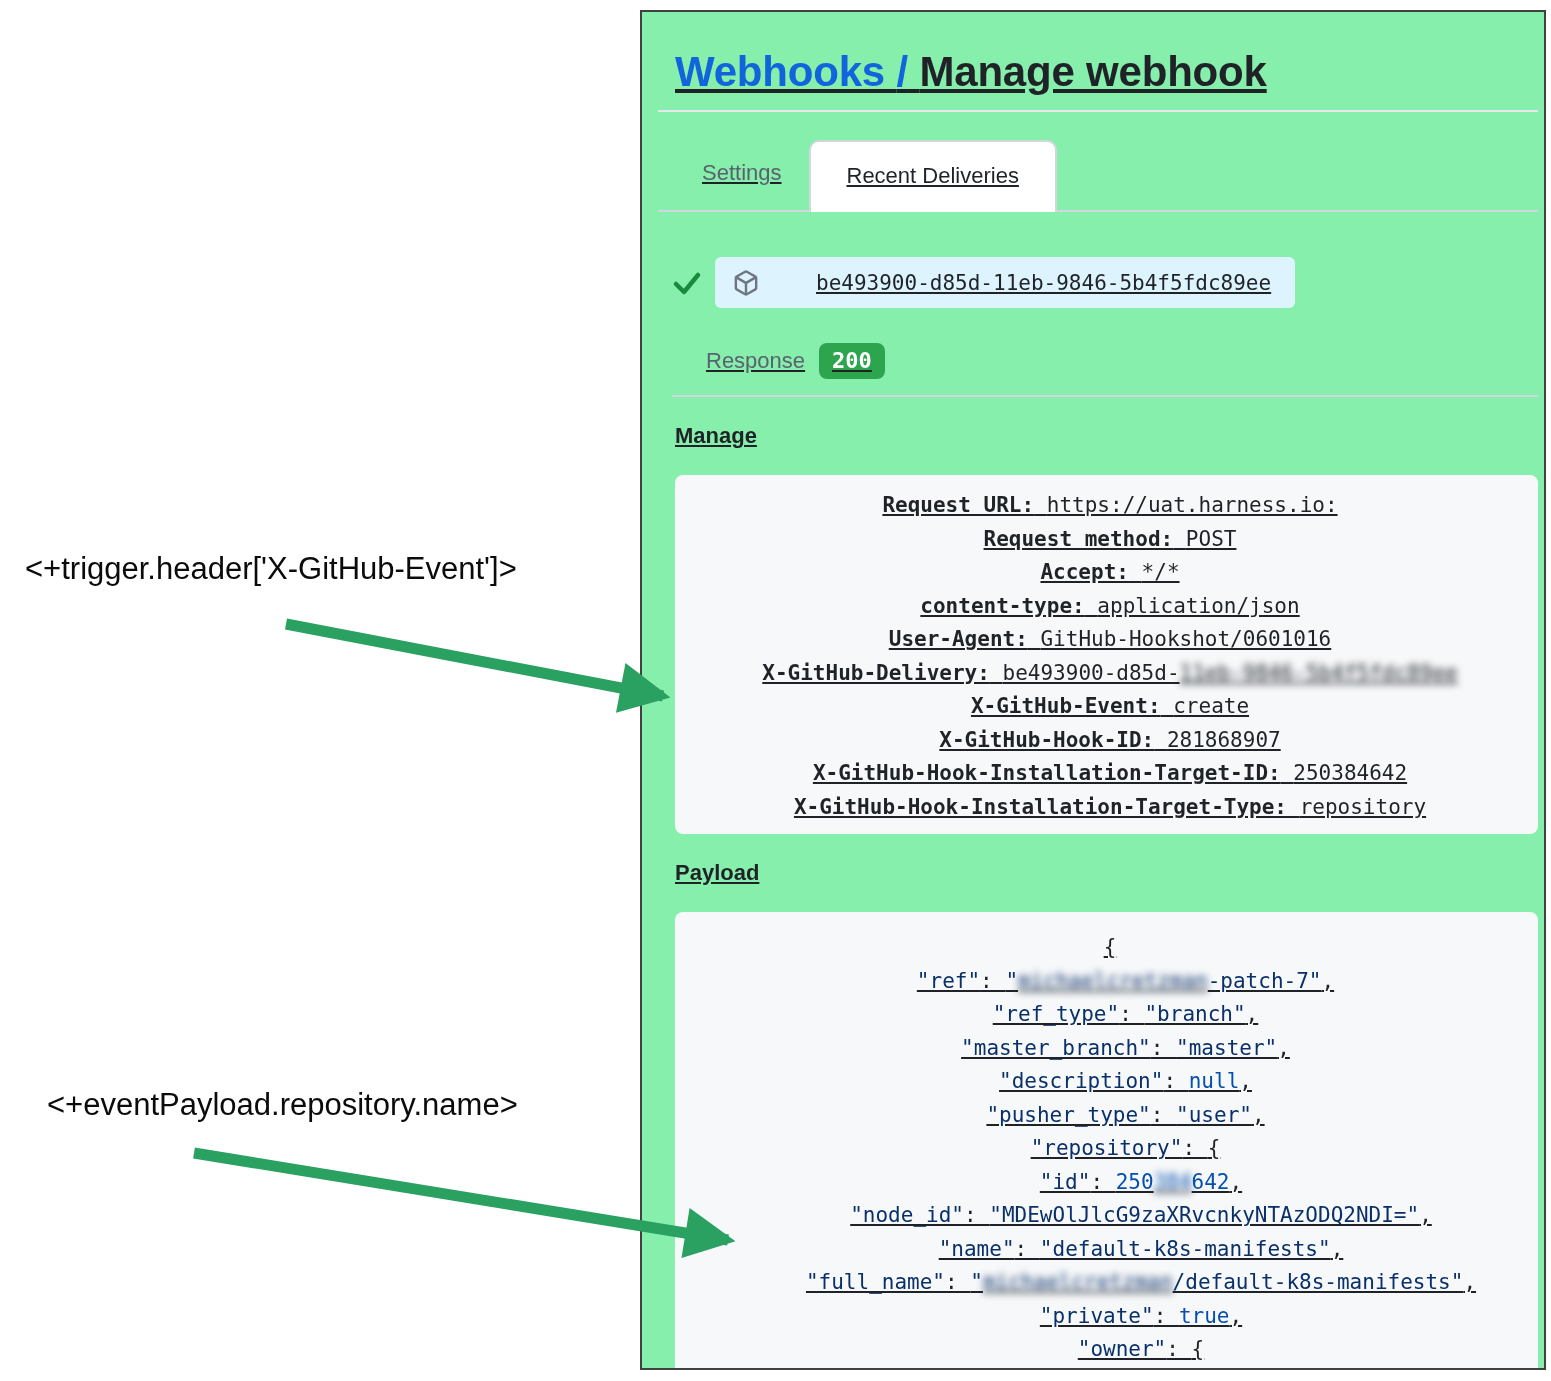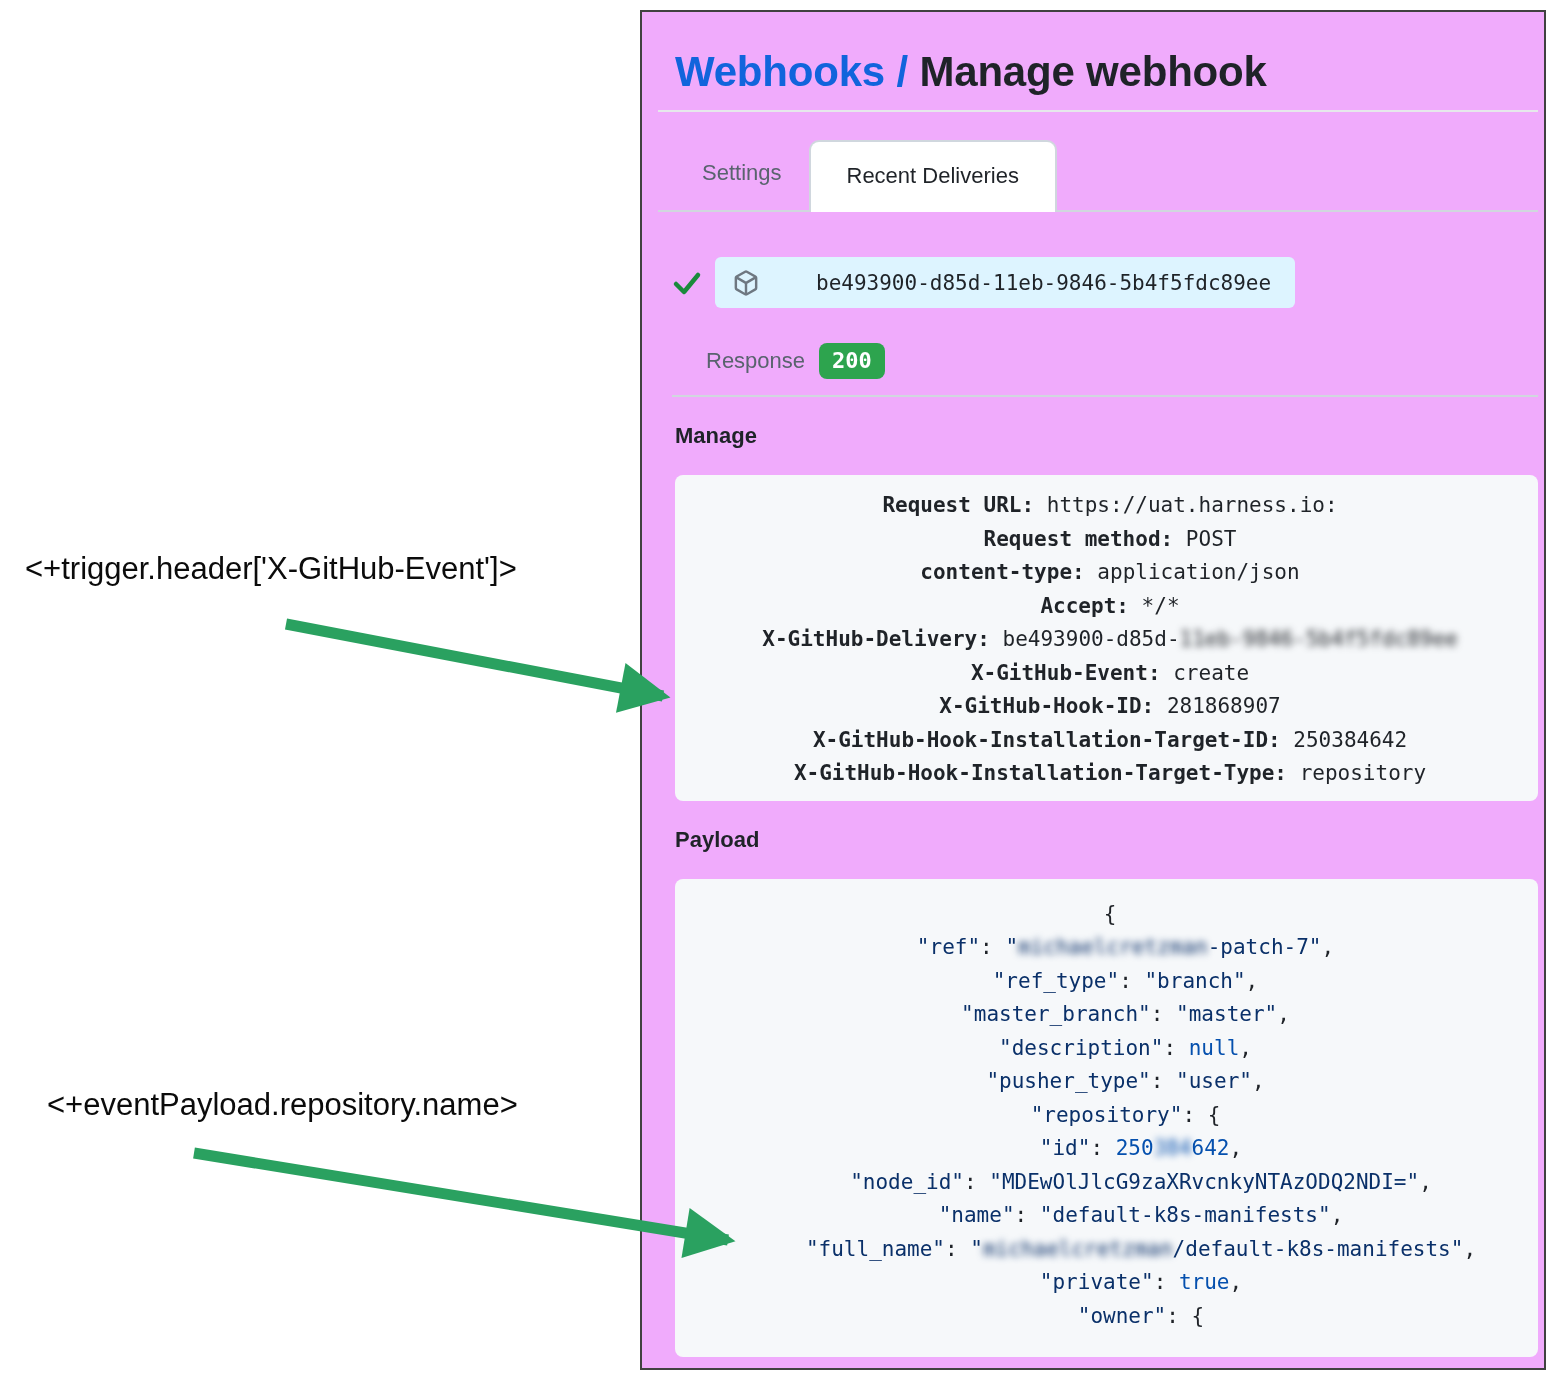--- a/index.html
+++ b/index.html
@@ -3,21 +3,21 @@
 <meta charset="utf-8">
 <style>
   html,body{margin:0;padding:0;}
   body{
     width:1551px;height:1381px;position:relative;background:#ffffff;overflow:hidden;
     font-family:"Liberation Sans",sans-serif;color:#1f2328;
   }
   
   .panel{
     position:absolute;left:640px;top:10px;width:906px;height:1360px;
-    background:#f0abfc;border:2px solid #414141;box-sizing:border-box;overflow:hidden;
+    background:#86efac;border:2px solid #414141;box-sizing:border-box;overflow:hidden;text-decoration:underline;
   }
   .panel-inner{padding:0 6px 0 33px;}
   .title{margin:36px 0 0 0;font-size:42px;font-weight:600;letter-spacing:-0.2px;line-height:1.15;color:#1f2328;}
   .title a{color:#1164dc;text-decoration:none;}
   .title .sep{color:#1164dc;}
   .title-rule{border:none;border-top:2px solid #e6e8eb;margin:14px 0 0 -17px;}
   
   .tabbar{display:flex;align-items:flex-start;height:72px;margin:28px 0 0 -17px;padding-left:17px;
     border-bottom:2px solid #d0d7de;box-sizing:border-box;}
   .tab{font-size:22px;color:#59636e;padding:0 27px;line-height:66px;cursor:pointer;}
@@ -101,22 +101,23 @@
       <div class="subtab">
         <span>Response</span>
         <span class="badge">200</span>
       </div>
     </div>
 
     <h3 class="section-h">Manage</h3>
     <div class="codebox" id="headers-box">
         <div class="cline"><span class="hlabel">Request URL:</span> <span>https://uat.harness.io:</span></div>
         <div class="cline"><span class="hlabel">Request method:</span> <span>POST</span></div>
+        <div class="cline"><span class="hlabel">Accept:</span> <span>*/*</span></div>
         <div class="cline"><span class="hlabel">content-type:</span> <span>application/json</span></div>
-        <div class="cline"><span class="hlabel">Accept:</span> <span>*/*</span></div>
+        <div class="cline"><span class="hlabel">User-Agent:</span> <span>GitHub-Hookshot/0601016</span></div>
         <div class="cline"><span class="hlabel">X-GitHub-Delivery:</span> <span>be493900-d85d-</span><span class="c-b">11eb-9846-5b4f5fdc89ee</span></div>
         <div class="cline"><span class="hlabel">X-GitHub-Event:</span> <span>create</span></div>
         <div class="cline"><span class="hlabel">X-GitHub-Hook-ID:</span> <span>281868907</span></div>
         <div class="cline"><span class="hlabel">X-GitHub-Hook-Installation-Target-ID:</span> <span>250384642</span></div>
         <div class="cline"><span class="hlabel">X-GitHub-Hook-Installation-Target-Type:</span> <span>repository</span></div>
       </div>
 
     <h3 class="section-h">Payload</h3>
     <div class="codebox" id="payload-box">
         <div class="cline"><span class="c-p">{</span></div>

